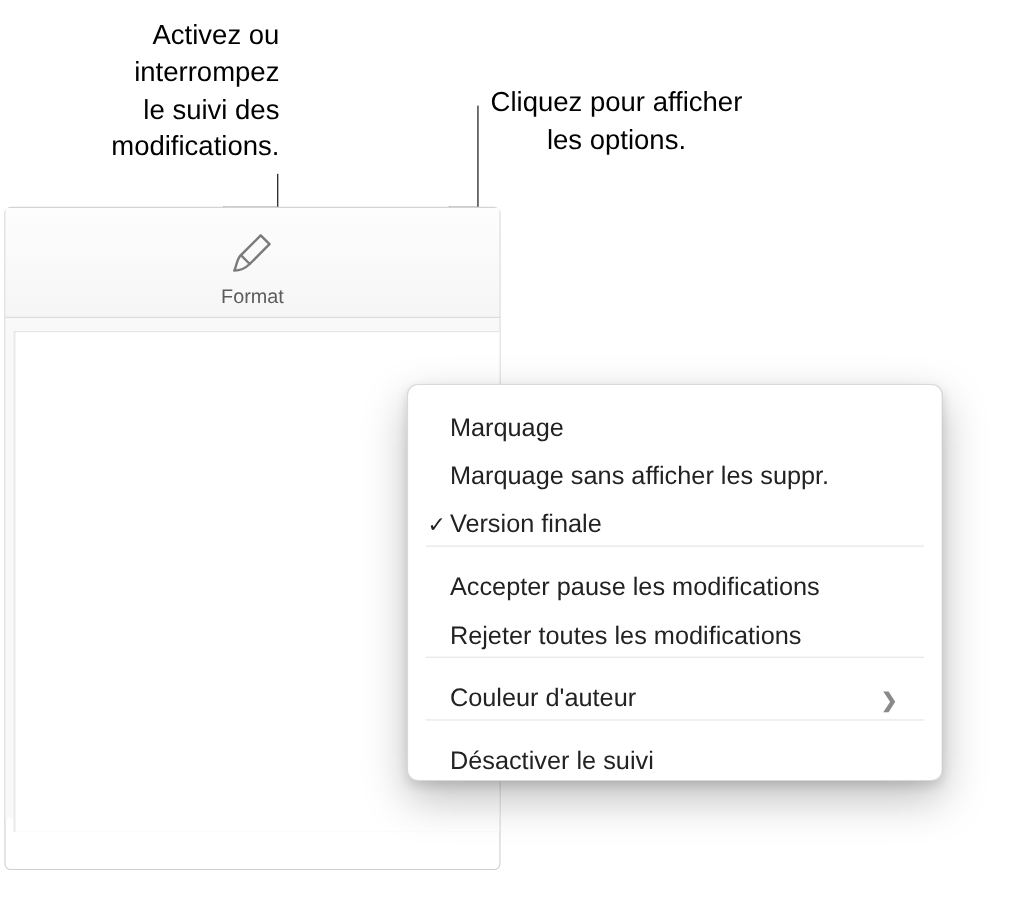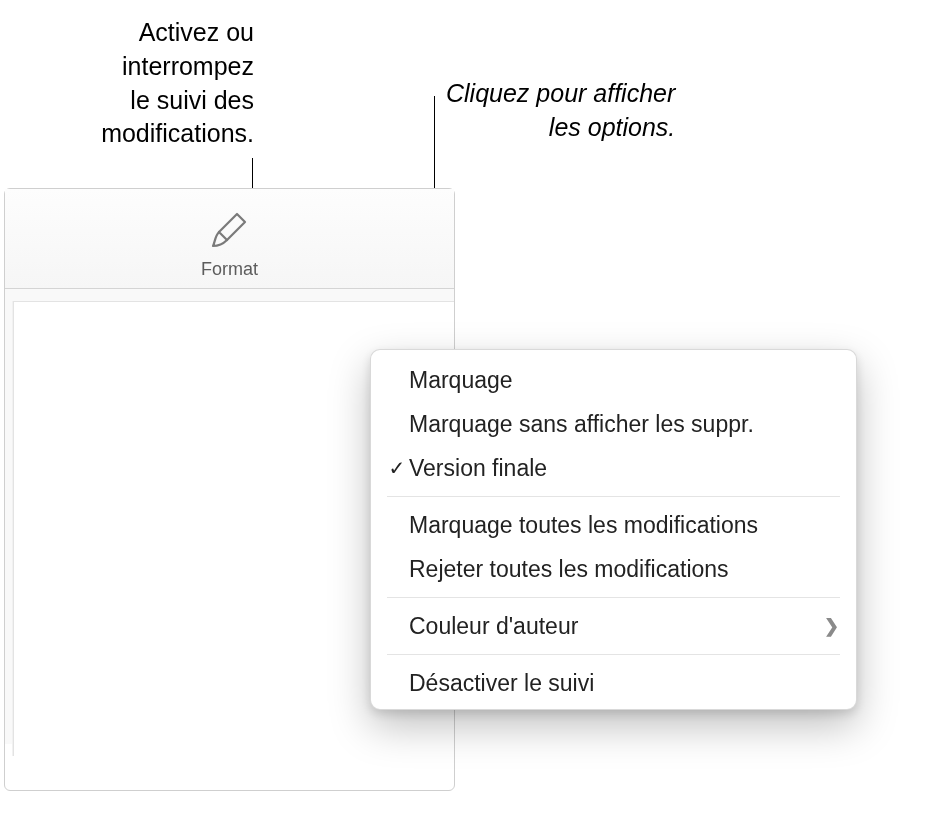--- a/index.html
+++ b/index.html
@@ -14,21 +14,21 @@
     }
 
     
     .callout {
       position: absolute;
       font-size: 25px;
       line-height: 1.35;
       color: #000000;
       text-align: right;
     }
-    .callout.left-align { text-align: right; font-style: italic; }
+    .callout.left-align { text-align: center; }
 
     
     .leader {
       position: absolute;
       background: #000;
     }
 
     
     .window {
       position: absolute;
@@ -132,23 +132,23 @@
       background: #fff;
       border: 1px solid rgba(0,0,0,0.15);
       border-radius: 10px;
       box-shadow: 0 16px 40px rgba(0,0,0,0.25), 0 4px 10px rgba(0,0,0,0.12);
       padding: 8px 0 4px 0;
       font-size: 23px;
       color: #222;
     }
     .menu-item {
       display: flex;
-      align-items: center;
+      align-items: flex-end;
       height: 44px;
-      padding: 0 17px 0 14px;
+      padding: 0 40px 0 14px;
     }
     .menu-item .check {
       width: 24px;
       text-align: center;
       font-size: 20px;
       color: #222;
     }
     .menu-item .label { flex: 1; }
     .menu-item .arrow {
       font-size: 18px;
@@ -215,21 +215,21 @@
   </div>
   <div class="menu-item">
     <span class="check">✓</span>
     <span class="label">Version finale</span>
   </div>
 
   <div class="menu-sep"></div>
 
   <div class="menu-item">
     <span class="check"></span>
-    <span class="label">Marquage toutes les modifications</span>
+    <span class="label">Accepter pause les modifications</span>
   </div>
   <div class="menu-item">
     <span class="check"></span>
     <span class="label">Rejeter toutes les modifications</span>
   </div>
 
   <div class="menu-sep"></div>
 
   <div class="menu-item">
     <span class="check"></span>

